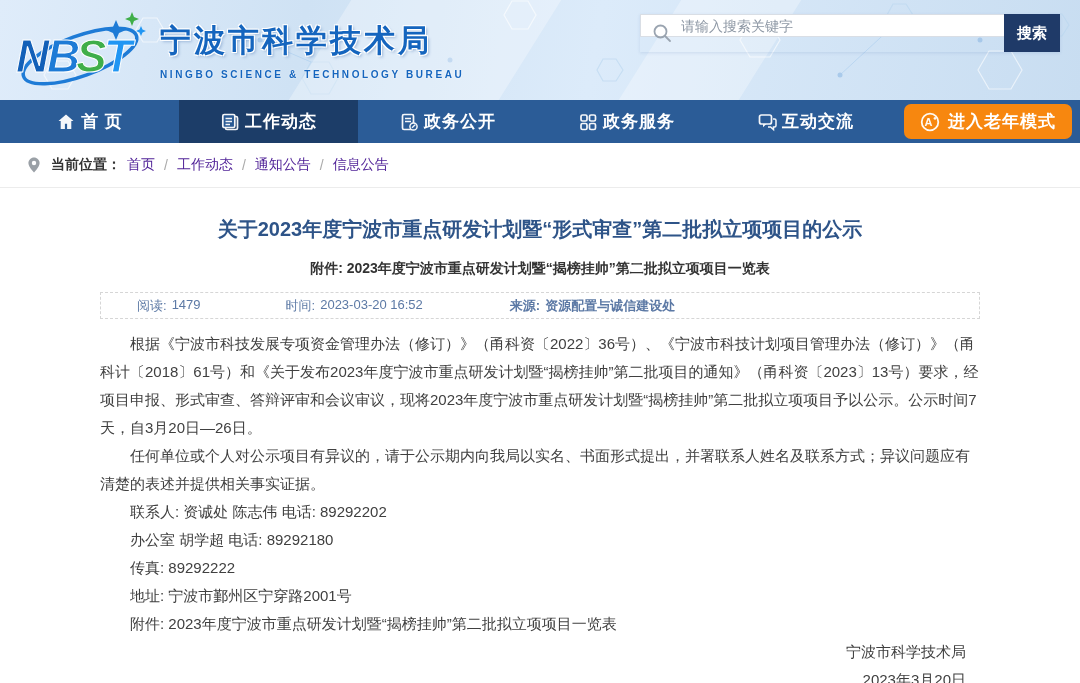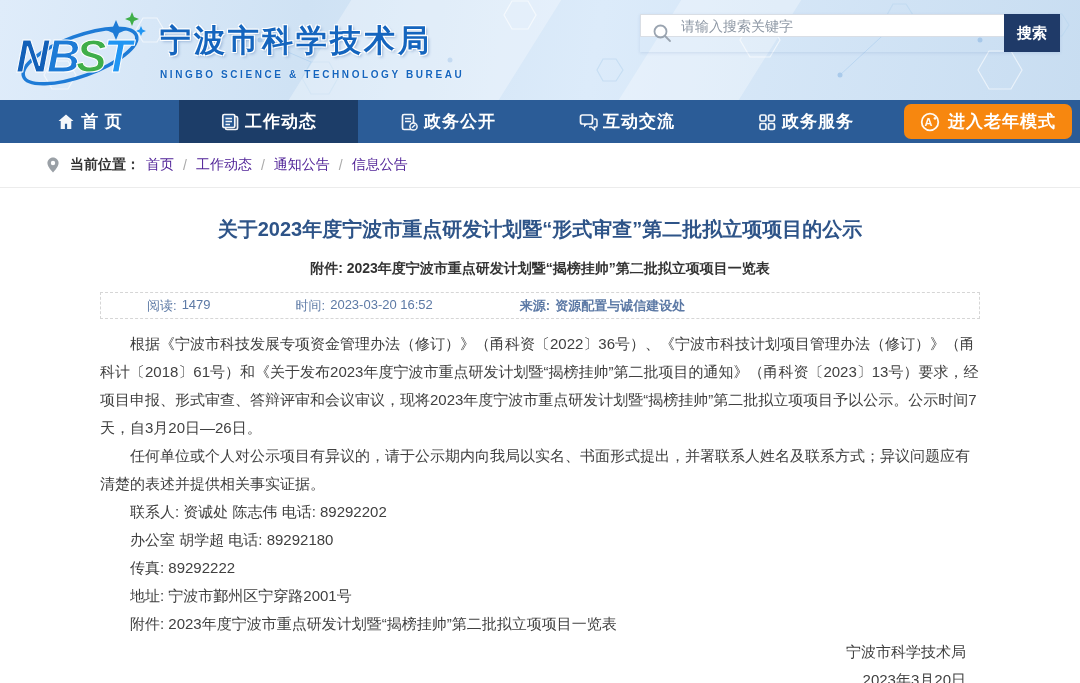--- a/index.html
+++ b/index.html
@@ -40,35 +40,35 @@
   .nav-item { width:179px; display:flex; align-items:center; justify-content:center; gap:5px;
     color:#fff; font-size:17px; font-weight:bold; cursor:pointer; letter-spacing:1px; }
   .nav-item.active { background:var(--nav-active-bg,#1C3D68); }
   .nav-icon { display:flex; width:20px; height:20px; opacity:.95; }
   .elderly-btn { margin-left:auto; margin-right:8px; align-self:center; height:35px; padding:0 16px;
     background:var(--accent-orange,#F7870F); border-radius:7px; color:#fff; font-size:17px;
     font-weight:bold; display:flex; align-items:center; gap:8px; cursor:pointer; letter-spacing:1px; }
 
   
   .breadcrumb-row { height:45px; background:#fff; border-bottom:1px solid #ececec;
-    display:flex; align-items:center; padding-left:44px; font-size:14px; color:#555;text-align:right; }
+    display:flex; align-items:center; padding-left:25px; font-size:14px; color:#555;text-align:right; }
   .bc-icon { width:18px; height:18px; margin-right:8px; }
   .bc-label { font-weight:bold; color:#333; margin-right:6px; }
   .bc-link { color:#4c1d95; text-decoration:none; cursor:pointer; }
   .bc-sep { color:#aaa; margin:0 9px; }
 
   
   .article { width:880px; margin:0 auto; padding-top:15px; }
   .article-title { text-align:center; font-size:20px; font-weight:bold;
     color:var(--article-title,#2E5488); margin-top:13px; }
   .article-subtitle { text-align:center; font-size:14px; font-weight:600; color:#333; margin-top:17px; }
   .meta-bar { margin-top:14px; border:1px dashed #d6d6d6; height:27px; display:flex;
     align-items:center; font-size:13px; color:var(--meta-text,#5C79A5); }
   .meta-item { display:flex; gap:5px; white-space:nowrap; }
-  .meta-item.m1 { margin-left:46px; }
+  .meta-item.m1 { margin-left:36px; }
   .meta-item.m2 { margin-left:85px; }
   .meta-item.m3 { margin-left:87px;font-weight:bold; }
 
   .article-body { margin-top:11px; font-size:15px; color:#404040; line-height:28px; }
   .para { text-indent:2em; }
   .cline { padding-left:2em; }
   .sign { text-align:right; padding-right:14px; }
 </style>
 </head>
 <body>
@@ -169,38 +169,38 @@
         <line x1="6" y1="6.5" x2="12" y2="6.5" stroke="#fff" stroke-width="1.5"></line>
         <line x1="6" y1="9.5" x2="12" y2="9.5" stroke="#fff" stroke-width="1.5"></line>
         <circle cx="14.5" cy="14.5" r="3.6" fill="#2B5C97" stroke="#fff" stroke-width="1.5"></circle>
         <line x1="13" y1="15.8" x2="16.2" y2="12.8" stroke="#fff" stroke-width="1.4"></line>
       </svg>
     </span>
     <span>政务公开</span>
   </div>
   <div class="nav-item">
     <span class="nav-icon">
-      <svg width="20" height="20" viewBox="0 0 20 20">
-        <rect x="2.5" y="3" width="12" height="9" rx="2" fill="none" stroke="#fff" stroke-width="1.7"></rect>
-        <path d="M6 12 v3.2 L9.4 12 Z" fill="#fff"></path>
-        <path d="M16 7 h1.5 a1.5 1.5 0 0 1 1.5 1.5 v5 a1.5 1.5 0 0 1 -1.5 1.5 h-1 v2.5 L13.6 15 H11" fill="none" stroke="#fff" stroke-width="1.5"></path>
-      </svg>
-    </span>
-    <span>互动交流</span>
-  </div>
-  <div class="nav-item">
-    <span class="nav-icon">
       <svg width="20" height="20" viewBox="0 0 20 20" fill="none" stroke="#fff" stroke-width="1.7">
         <rect x="3" y="3" width="6" height="6" rx="1.5"></rect>
           <rect x="11.5" y="3" width="6" height="6" rx="1.5"></rect>
         <rect x="3" y="11.5" width="6" height="6" rx="1.5"></rect>
           <rect x="11.5" y="11.5" width="6" height="6" rx="1.5"></rect>
       </svg>
     </span>
     <span>政务服务</span>
+  </div>
+  <div class="nav-item">
+    <span class="nav-icon">
+      <svg width="20" height="20" viewBox="0 0 20 20">
+        <rect x="2.5" y="3" width="12" height="9" rx="2" fill="none" stroke="#fff" stroke-width="1.7"></rect>
+        <path d="M6 12 v3.2 L9.4 12 Z" fill="#fff"></path>
+        <path d="M16 7 h1.5 a1.5 1.5 0 0 1 1.5 1.5 v5 a1.5 1.5 0 0 1 -1.5 1.5 h-1 v2.5 L13.6 15 H11" fill="none" stroke="#fff" stroke-width="1.5"></path>
+      </svg>
+    </span>
+    <span>互动交流</span>
   </div>
   <div class="elderly-btn">
     <span class="nav-icon">
       <svg width="20" height="20" viewBox="0 0 20 20">
         <circle cx="10" cy="10" r="8.3" fill="none" stroke="#fff" stroke-width="1.8"></circle>
         <text x="9" y="14" text-anchor="middle" font-size="11" font-weight="bold" fill="#fff" font-family="Liberation Sans, sans-serif">A</text>
         <line x1="13.6" y1="6.4" x2="16.4" y2="6.4" stroke="#fff" stroke-width="1.4"></line>
         <line x1="15" y1="5" x2="15" y2="7.8" stroke="#fff" stroke-width="1.4"></line>
       </svg>
     </span>

